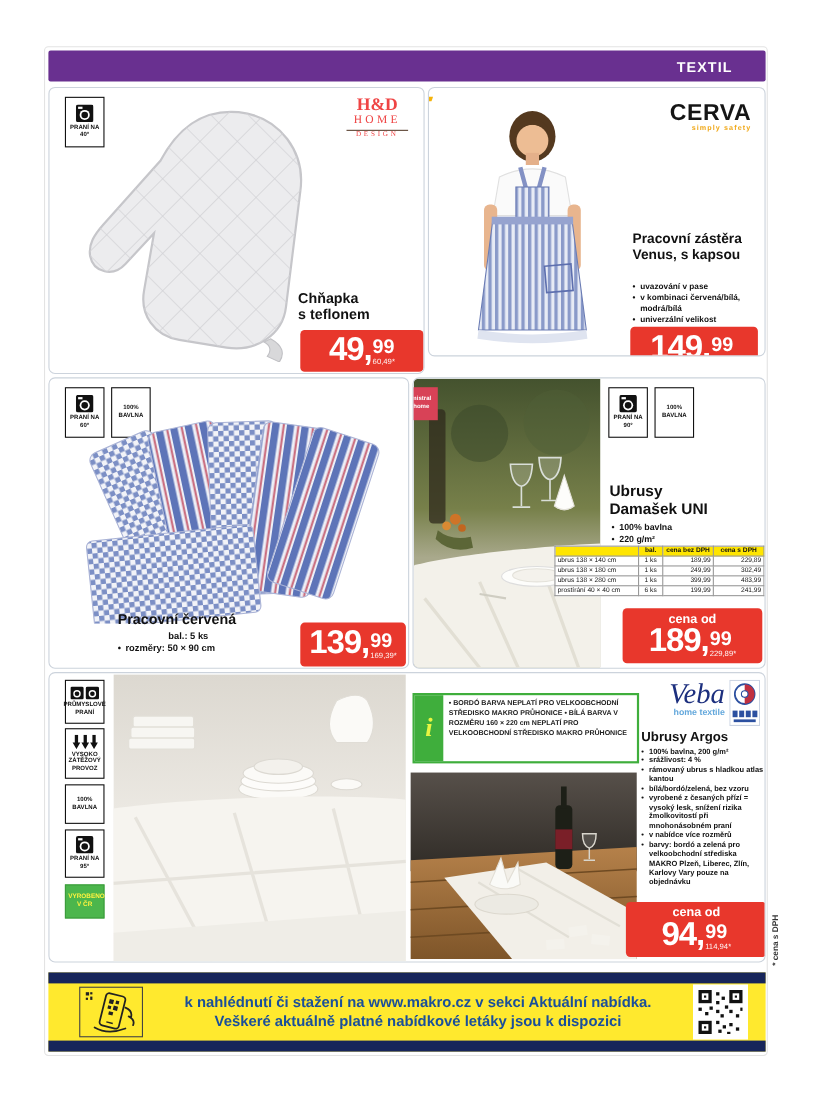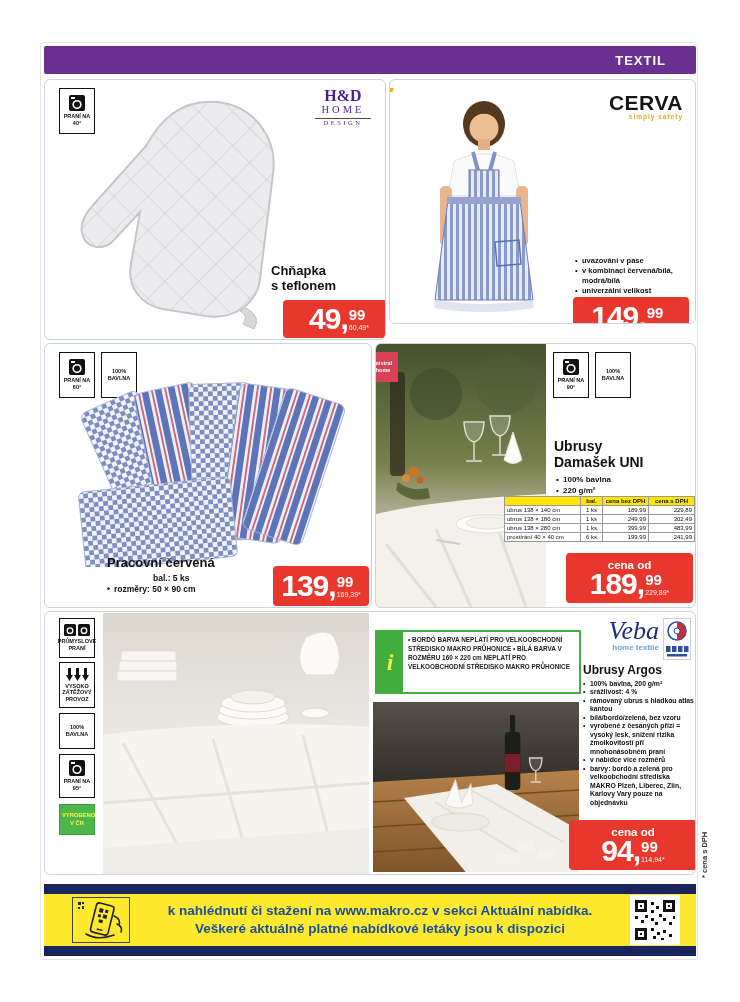--- a/index.html
+++ b/index.html
@@ -22,29 +22,29 @@
   .wash-box .lbl{font-size:5.5px;font-weight:bold;text-align:center;line-height:1.2;}
   .made-box{width:36px;box-sizing:border-box;background:#4cb64c;border:1px solid #3d9c3d;color:#fff33f;
             font-size:5.8px;font-weight:bold;text-align:center;padding:7px 2px;line-height:1.3;}
   
   .pricebox{position:absolute;background:#e8372c;border-radius:4px;color:#fff;display:flex;flex-direction:column;
             align-items:center;justify-content:center;padding:2px;box-sizing:border-box;}
   .p-label{font-size:11.5px;font-weight:bold;line-height:1;margin-bottom:1px;}
   .p-row{display:flex;align-items:flex-start;line-height:0.8;}
   .p-big{font-size:30px;font-weight:bold;letter-spacing:-1px;}
   .p-col{display:flex;flex-direction:column;align-items:flex-start;margin-left:1px;}
-  .p-sup{font-size:15px;font-weight:bold;line-height:1;}
+  .p-sup{font-size:18px;font-weight:bold;line-height:1;}
   .p-dph{font-size:7px;margin-top:3px;opacity:.95;}
   
   .ptitle{font-weight:bold;font-size:13px;line-height:1.15;color:#111;}
   .bullets{margin:0;padding:0;list-style:none;}
   .bullets li{position:relative;padding-left:7px;font-weight:bold;}
   .bullets li::before{content:"•";position:absolute;left:0;top:0;}
   
-  .hd-logo{width:56px;text-align:center;color:#4c1d95;font-family:"Liberation Serif",serif;line-height:1;}
+  .hd-logo{width:56px;text-align:center;color:#ef4444;font-family:"Liberation Serif",serif;line-height:1;}
   .hd-l1{font-size:16px;font-weight:bold;}
   .hd-l2{font-size:10.5px;letter-spacing:3px;margin-top:1px;}
   .hd-l3{font-size:6.5px;letter-spacing:2.5px;margin-top:2px;border-top:1px solid #5d4433;padding-top:1px;}
   .cerva{position:relative;text-align:right;line-height:1;}
   .cerva-word{font-size:21px;font-weight:900;color:#151515;letter-spacing:.5px;}
   .cerva-bar{position:absolute;top:-4px;left:2px;width:13px;height:4px;background:#f5b30a;transform:skewX(-20deg);}
   .cerva-tag{font-size:6.5px;color:#f0a818;font-weight:bold;margin-top:1px;letter-spacing:1px;}
   .mistral{width:30px;height:30px;position:relative;background:#d84257;color:#fff;display:flex;align-items:center;
            justify-content:center;flex-direction:column;font-size:5.5px;font-weight:bold;line-height:1.2;}
   .mistral::after{content:"";position:absolute;left:0;bottom:0;border-style:solid;border-width:6px 0 0 6px;
@@ -109,21 +109,21 @@
           </defs>
         <path d="M137 8 C175 12 198 45 193 80 L180 185 C177 211 152 226 126 222 L83 215 C60 211 47 192 51 170 L60 118 L34 146 C23 158 5 154 2 139 C0 128 6 119 14 110 L66 52 C82 22 104 5 137 8 Z" fill="#ececee" stroke="#c6c6ca" stroke-width="2"></path>
         <path d="M137 8 C175 12 198 45 193 80 L180 185 C177 211 152 226 126 222 L83 215 C60 211 47 192 51 170 L60 118 L34 146 C23 158 5 154 2 139 C0 128 6 119 14 110 L66 52 C82 22 104 5 137 8 Z" fill="url(#quilt)"></path>
         <path d="M166 214 q16 9 8 21 l-11 -5 q6 -8 -3 -13z" fill="#d8d8da" stroke="#c0c0c4"></path>
       </svg>
     </div>
     <div class="abs ptitle" style="left:226px;top:184px;">
       <div>Chňapka</div>
       <div>s teflonem</div>
     </div>
-    <div class="pricebox" style="left:238px;top:220px;width:112px;height:38px;text-align:right;">
+    <div class="pricebox" style="left:228px;top:220px;width:112px;height:38px;text-align:right;">
       <div class="p-row">
         <span class="p-big">49,</span>
         <span class="p-col">
           <span class="p-sup">99</span>
           <span class="p-dph">60,49*</span>
         </span>
       </div>
     </div>
   </div>
 
@@ -149,20 +149,21 @@
         <rect x="38" y="92" width="12" height="60" rx="5" fill="#e8b58e"></rect>
         <rect x="114" y="92" width="12" height="60" rx="5" fill="#e8b58e"></rect>
         <path d="M71 58 L78 84 M93 58 L86 84" stroke="#8391c4" stroke-width="4" fill="none"></path>
         <rect x="67" y="76" width="30" height="30" fill="url(#apr)" stroke="#6b7cb4"></rect>
         <path d="M46 106 L118 106 L131 206 L33 206 Z" fill="url(#apr)" stroke="#6b7cb4"></path>
         <rect x="45" y="103" width="74" height="7" fill="#96a3cf"></rect>
         <path d="M93 148 l24 -2 l2 24 l-24 2 z" fill="url(#apr)" stroke="#5d6fae" stroke-width="1.5"></path>
         <path d="M33 206 q49 8 98 0 l1 8 q-50 8 -100 0 z" fill="#dfe4f0"></path>
       </svg>
     </div>
+    <div class="abs ptitle" style="left:185px;top:130px;width:112px;font-size:12.5px;">Pracovní zástěra Venus, s kapsou</div>
     <ul class="bullets abs" style="left:185px;top:176px;width:112px;font-size:7.5px;line-height:1.35;">
       <li>uvazování v pase</li>
       <li>v kombinaci červená/bílá, modrá/bílá</li>
       <li>univerzální velikost</li>
     </ul>
     <div class="pricebox" style="left:183px;top:217px;width:116px;height:40px;">
       <div class="p-row">
         <span class="p-big">149,</span>
         <span class="p-col">
           <span class="p-sup">99</span>

